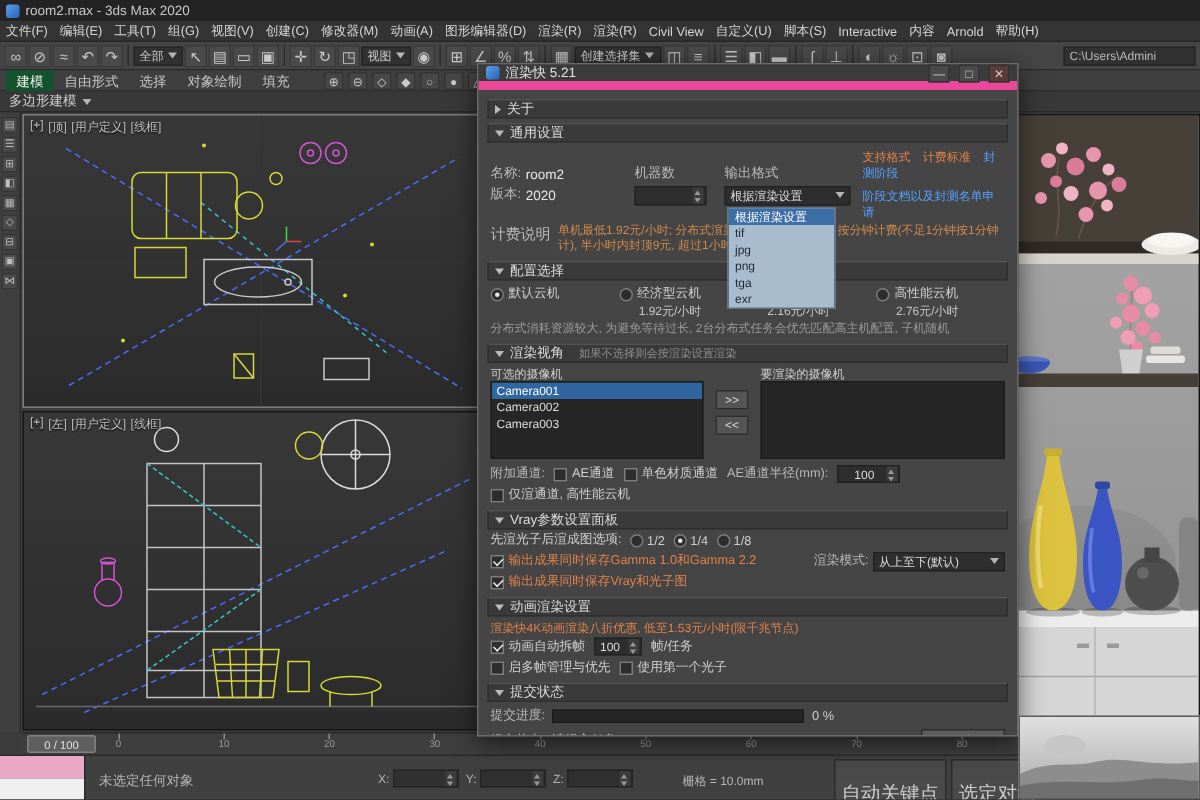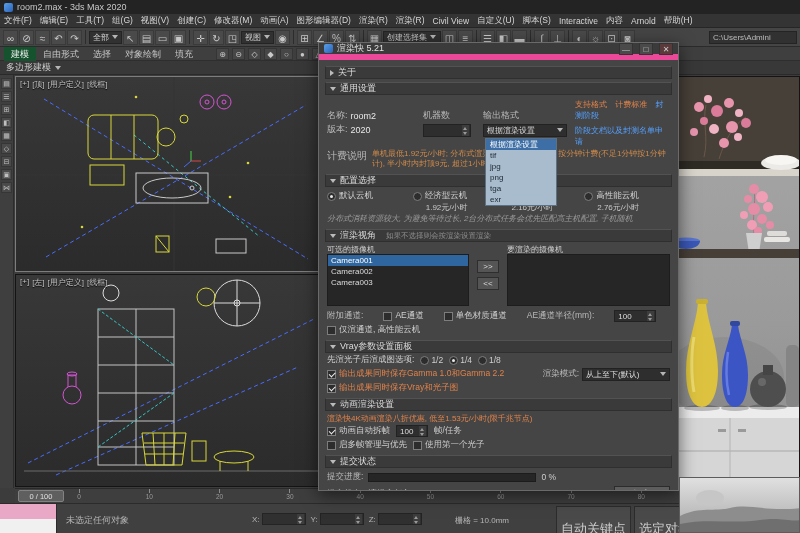--- a/index.html
+++ b/index.html
@@ -73,35 +73,35 @@
 .lnk.orange{color:#e0824a;}
 .lnk.blue{color:#55a0ff;}
 .gcol4 .line2{margin-top:4px;}
 .billing-row{display:flex;gap:5px;font-size:8px;padding:1px 2px 2px;align-items:flex-start;}
 .billing-row .lbl{font-size:10px;white-space:nowrap;}
 .billing-text{color:#d08a4a;line-height:10px;}
 .config-row{display:flex;padding:3px 2px 0;}
 .cfg-opt{width:87px;font-size:8.5px;color:#d0d0d0;}
 .cfg-top{display:flex;align-items:center;gap:3px;}
 .price{margin-left:13px;color:#c9c9c9;font-size:8px;height:10px;}
-.config-note{font-size:8px;color:#9a9a9a;padding:1px 2px 2px;font-style:italic;}
+.config-note{font-size:8px;color:#9a9a9a;padding:1px 2px 2px;}
 .radio{width:9px;height:9px;border-radius:50%;background:#2d2d2d;border:1px solid #7d7d7d;position:relative;flex:none;}
 .radio.sel::after{content:"";position:absolute;left:2px;top:2px;width:3px;height:3px;border-radius:50%;background:#e8e8e8;}
 .box{width:9px;height:9px;background:#2d2d2d;border:1px solid #7d7d7d;position:relative;flex:none;}
 .box.checked::after{content:"";position:absolute;left:1px;top:1.5px;width:5px;height:2.5px;border-left:1.5px solid #eee;border-bottom:1.5px solid #eee;transform:rotate(-45deg);}
 .cam-area{display:flex;gap:8px;padding:2px 2px 3px;}
 .cam-col{width:142px;}
 .cam-col.rightcol{flex:1;}
 .cam-lbl{font-size:8px;color:#cfcfcf;height:10px;}
 .cam-list{height:52px;background:#262626;border:1px solid #1d1d1d;overflow:hidden;}
 .cam-row{height:11px;line-height:11px;font-size:8px;color:#ddd;padding:0 3px;}
 .cam-list .cam-row:first-child{background:#2f66a0;color:#fff;}
 .cam-btns{display:flex;flex-direction:column;gap:4px;justify-content:center;}
 .btn-sm{width:22px;height:13px;background:#555;border:1px solid #2e2e2e;color:#ddd;font-size:8px;text-align:center;line-height:12px;}
-.chan-row{display:flex;align-items:center;gap:20px;font-size:8.5px;color:#cfcfcf;height:14px;padding:0 2px;}
+.chan-row{display:flex;align-items:center;gap:6px;font-size:8.5px;color:#cfcfcf;height:14px;padding:0 2px;text-align:center;}
 .chk{display:flex;align-items:center;gap:3px;}
 .fieldsm{width:42px;height:12px;background:#2e2e2e;border:1px solid #222;position:relative;font-size:8px;color:#ddd;padding:0 9px 0 3px;line-height:11px;}
 .fieldsm.narrow{width:32px;}
 .spin{position:absolute;right:1px;top:0;bottom:0;width:7px;background:#3d3d3d;}
 .spin::before{content:"";position:absolute;top:2px;left:1px;border-left:2.5px solid transparent;border-right:2.5px solid transparent;border-bottom:3px solid #999;}
 .spin::after{content:"";position:absolute;top:7px;left:1px;border-left:2.5px solid transparent;border-right:2.5px solid transparent;border-top:3px solid #999;}
 .vrow{display:flex;align-items:center;gap:6px;font-size:8.5px;height:14px;padding:0 2px;color:#cfcfcf;}
 .orange-lbl{color:#e0824a;}
 .ropt{display:flex;align-items:center;gap:2px;}
 .mode-dd{margin-left:auto;display:flex;align-items:center;gap:3px;}

